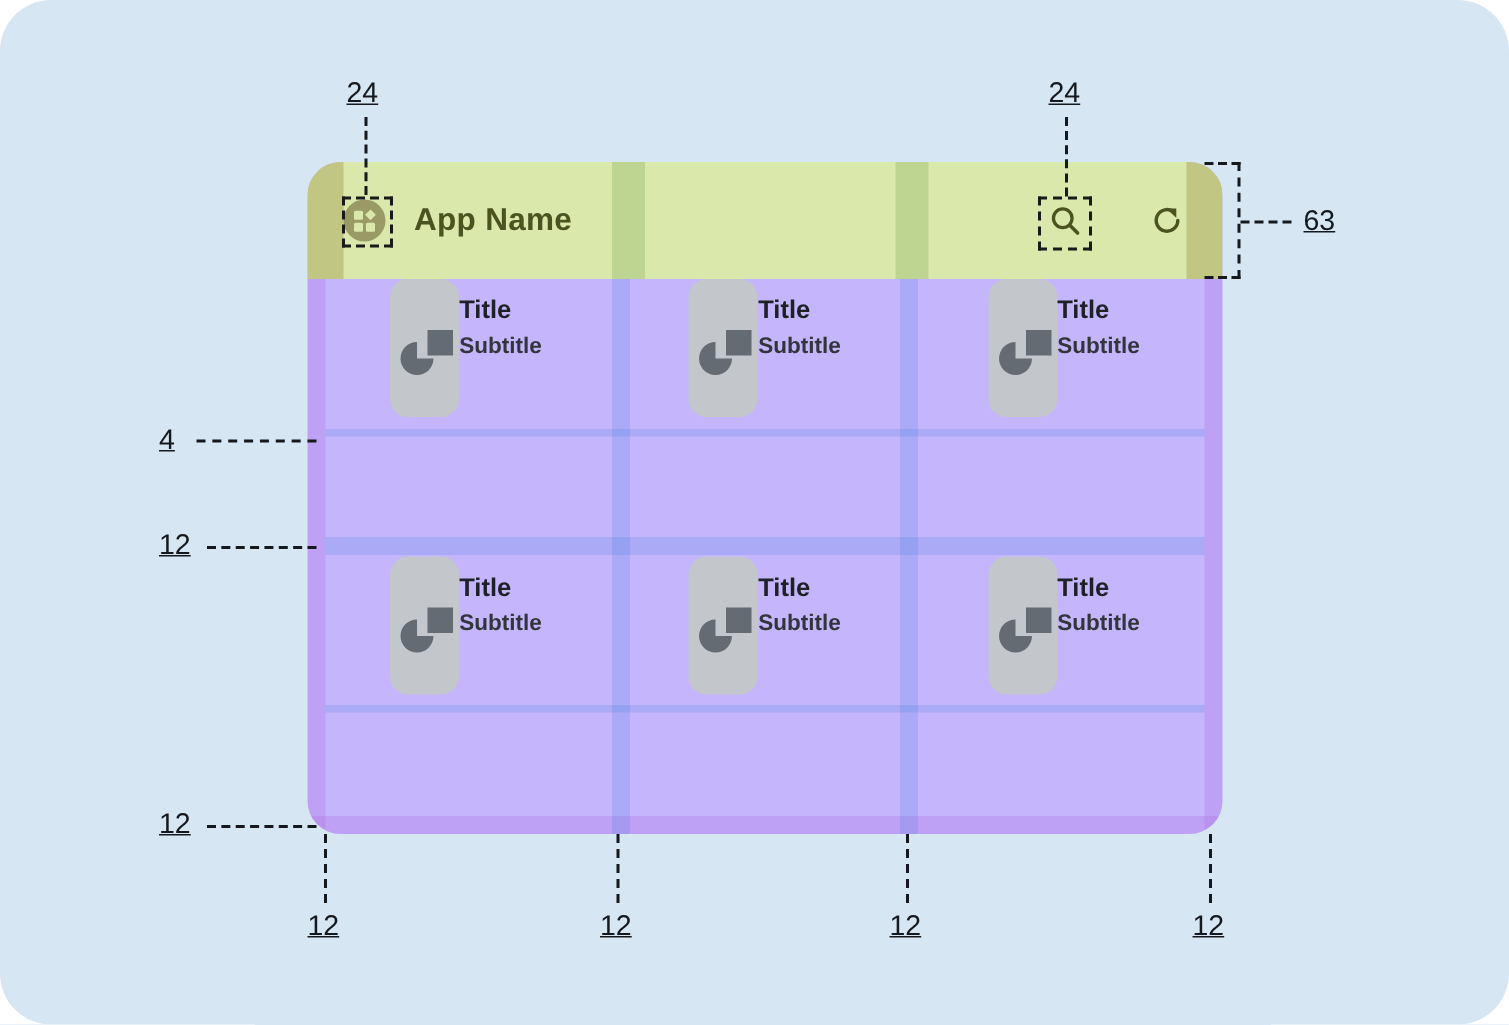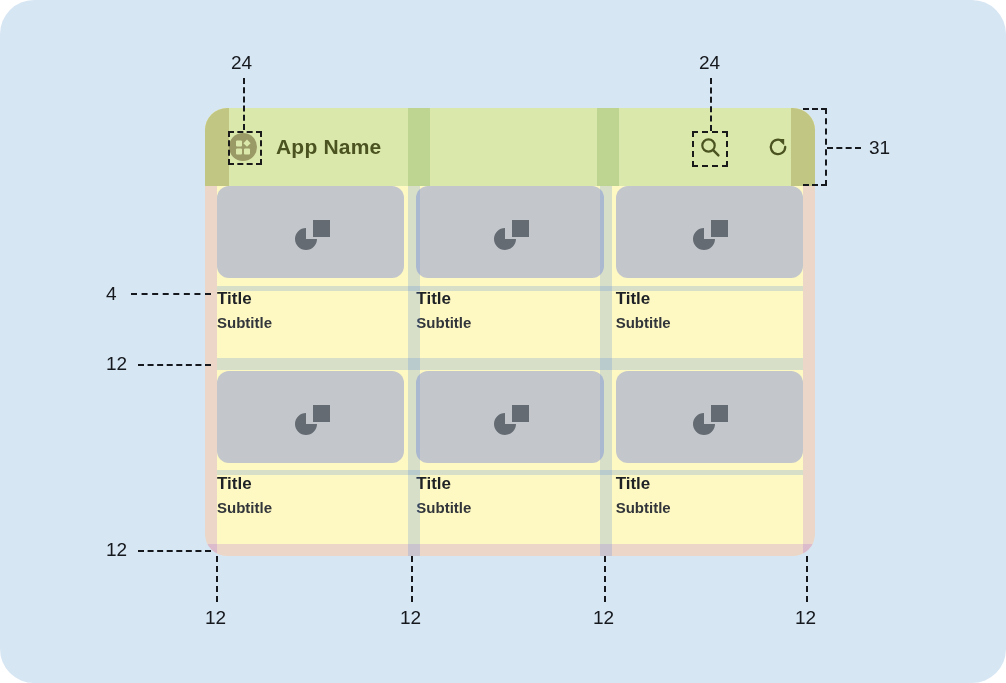--- a/index.html
+++ b/index.html
@@ -25,21 +25,21 @@
 
   
   #device {
     position: absolute;
     left: 205px;
     top: 108px;
     width: 610px;
     height: 448px;
     border-radius: 22px;
     overflow: hidden;
-    background: #fef9c3;
+    background: #c4b5fd;
   }
 
   
   #appbar {
     position: absolute;
     left: 0;
     top: 0;
     width: 610px;
     height: 78px;
     background: #dae8ab;
@@ -107,22 +107,23 @@
     gap: 12px;
   }
   .grid-row {
     display: flex;
     gap: 12px;
     flex: 1 1 0;
   }
   .card {
     flex: 1 1 0;
     display: flex;
-    flex-direction: column;
+    flex-direction: row;
     min-width: 0;
+    justify-content: center;
   }
   .card-media {
     height: 92px;
     border-radius: 12px;
     background: #c3c7cc;
     display: flex;
     align-items: center;
     justify-content: center;
     flex: 0 0 auto;
   }
@@ -154,20 +155,21 @@
   .ov-side { background: rgba(170,90,220,0.22); }
   .ov-gut  { background: rgba(80,130,225,0.22); }
 
   
   .ann-label {
     position: absolute;
     font-size: 19px;
     font-weight: 400;
     color: #15181c;
     white-space: nowrap;
+    text-decoration: underline;
   }
   .dash-h {
     position: absolute;
     height: 0;
     border-top: 2px dashed #15181c;
   }
   .dash-v {
     position: absolute;
     width: 0;
     border-left: 2px dashed #15181c;
@@ -326,21 +328,21 @@
   <div class="ann-label" style="left:231px;top:52px;">24</div>
   <div class="dash-v" style="left:243px;top:78px;height:52px;"></div>
   <div class="tt-box" style="left:228px;top:131px;width:34px;height:34px;"></div>
 
   <div class="ann-label" style="left:699px;top:52px;">24</div>
   <div class="dash-v" style="left:710px;top:78px;height:53px;"></div>
   <div class="tt-box" style="left:692px;top:131px;width:36px;height:36px;"></div>
 
   <div class="bracket" style="left:803px;top:108px;width:24px;height:78px;"></div>
   <div class="dash-h" style="left:827px;top:147px;width:34px;"></div>
-  <div class="ann-label" style="left:869px;top:137px;">31</div>
+  <div class="ann-label" style="left:869px;top:137px;">63</div>
 
   <div class="ann-label" style="left:106px;top:283px;">4</div>
   <div class="dash-h" style="left:131px;top:293px;width:80px;"></div>
 
   <div class="ann-label" style="left:106px;top:353px;">12</div>
   <div class="dash-h" style="left:138px;top:364px;width:73px;"></div>
 
   <div class="ann-label" style="left:106px;top:539px;">12</div>
   <div class="dash-h" style="left:138px;top:550px;width:73px;"></div>
 

